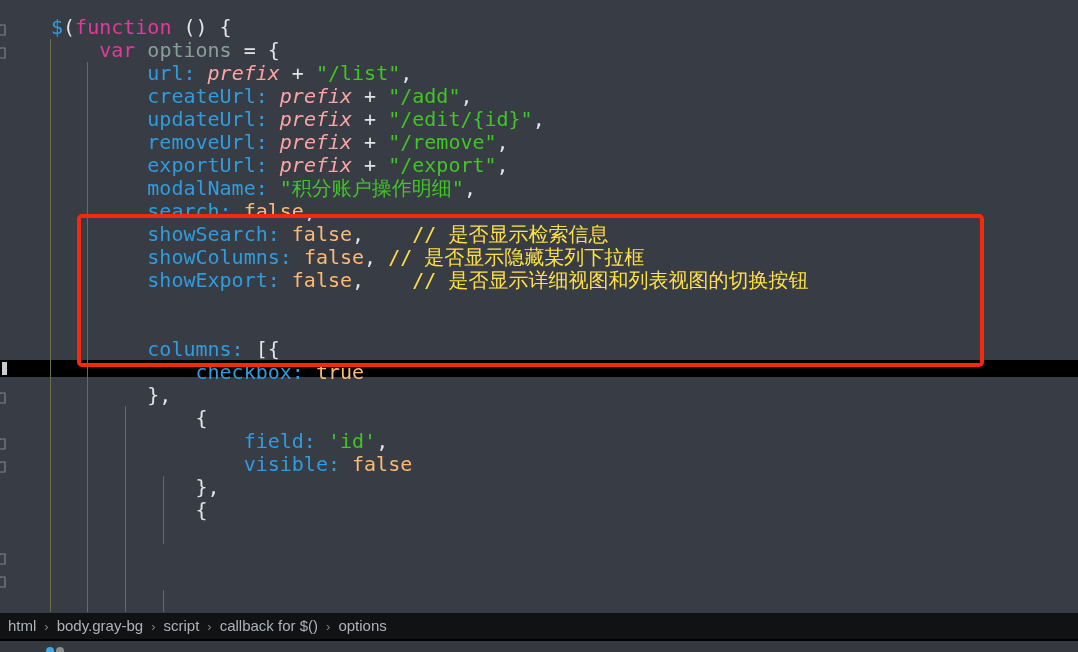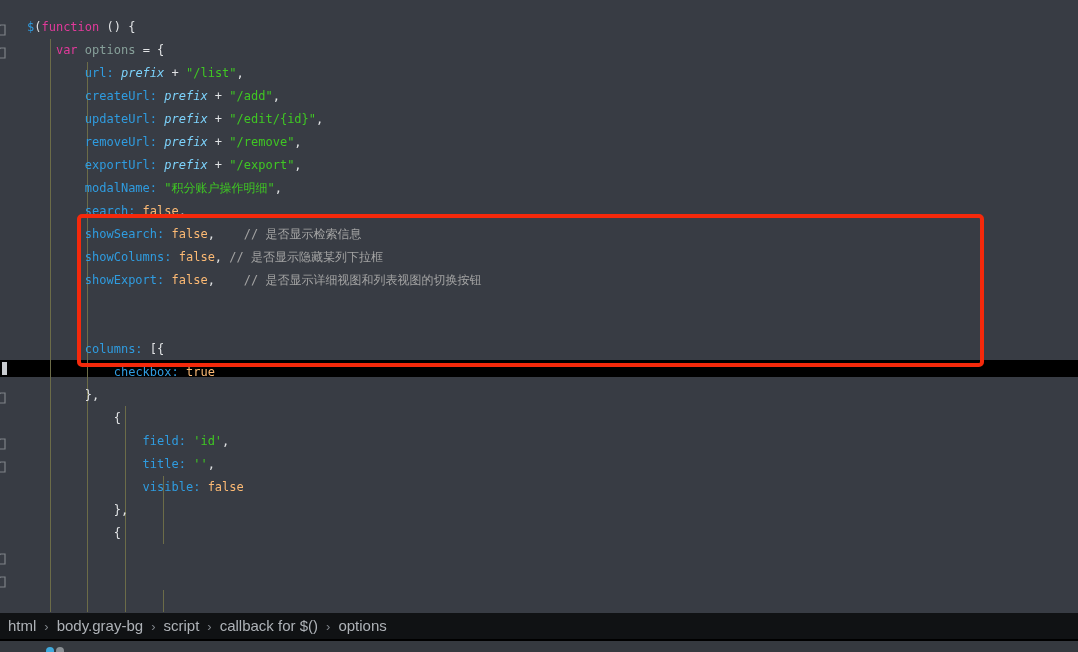--- a/index.html
+++ b/index.html
@@ -10,33 +10,33 @@
     position: relative;
     font-family: "DejaVu Sans Mono", monospace;
   }
   .screen { position: absolute; inset: 0; width: 1078px; height: 652px; overflow: hidden; }
 
   
   .code-area { position: absolute; left: 0; top: 0; width: 1078px; height: 613px; }
   #code-lines { position: absolute; left: 0; top: 16px; width: 1078px; }
   .code-line {
     height: 23px; line-height: 23px;
-    padding-left: 27px;
+    padding-left: 51px;
     white-space: pre;
-    font-size: 12px;
+    font-size: 20px;
     font-family: "DejaVu Sans Mono", "DejaVu Sans", monospace;
     position: relative; z-index: 3;
   }
   .tok-prop  { color: #2f9ce0; }
   .tok-kw    { color: #e23a9b; }
   .tok-str   { color: #3fc723; }
   .tok-bool  { color: #fdba74; }
-  .tok-cmt   { color: #a3a3a3; }
+  .tok-cmt   { color: #fde047; }
   .tok-var   { color: #87a09a; }
-  .tok-pfx   { color: #7dd3fc; font-style: italic; }
+  .tok-pfx   { color: #fca5a5; font-style: italic; }
   .tok-punct { color: #e2e4e6; }
 
   
   #current-line-band {
     position: absolute; left: 0; width: 1078px; height: 17px;
     background: #000; z-index: 1;
   }
   
   #cursor {
     position: absolute; left: 2px; width: 5px; height: 13px;
@@ -120,21 +120,20 @@
         <div class="code-line"><span class="tok-punct">        </span><span class="tok-prop">showSearch:</span><span class="tok-punct"> </span><span class="tok-bool">false</span><span class="tok-punct">,</span><span class="tok-punct">    </span><span class="tok-cmt">// 是否显示检索信息</span></div>
         <div class="code-line"><span class="tok-punct">        </span><span class="tok-prop">showColumns:</span><span class="tok-punct"> </span><span class="tok-bool">false</span><span class="tok-punct">, </span><span class="tok-cmt">// 是否显示隐藏某列下拉框</span></div>
         <div class="code-line"><span class="tok-punct">        </span><span class="tok-prop">showExport:</span><span class="tok-punct"> </span><span class="tok-bool">false</span><span class="tok-punct">,</span><span class="tok-punct">    </span><span class="tok-cmt">// 是否显示详细视图和列表视图的切换按钮</span></div>
         <div class="code-line"></div>
         <div class="code-line"></div>
         <div class="code-line"><span class="tok-punct">        </span><span class="tok-prop">columns:</span><span class="tok-punct"> [{</span></div>
         <div class="code-line"><span class="tok-punct">            </span><span class="tok-prop">checkbox:</span><span class="tok-punct"> </span><span class="tok-bool">true</span></div>
         <div class="code-line"><span class="tok-punct">        </span><span class="tok-punct">},</span></div>
         <div class="code-line"><span class="tok-punct">            </span><span class="tok-punct">{</span></div>
         <div class="code-line"><span class="tok-punct">                </span><span class="tok-prop">field:</span><span class="tok-punct"> </span><span class="tok-str">'id'</span><span class="tok-punct">,</span></div>
-        <div class="code-line"><span class="tok-punct">                </span><span class="tok-prop">title:</span><span class="tok-punct"> </span><span class="tok-str">''</span><span class="tok-punct">,</span></div>
         <div class="code-line"><span class="tok-punct">                </span><span class="tok-prop">visible:</span><span class="tok-punct"> </span><span class="tok-bool">false</span></div>
         <div class="code-line"><span class="tok-punct">            </span><span class="tok-punct">},</span></div>
         <div class="code-line"><span class="tok-punct">            </span><span class="tok-punct">{</span></div>
       </div>
     <div id="gutter">
         <span class="gutter-icon" style="top: 21px;"><svg width="11" height="12" viewBox="0 0 11 12">
             <path d="M2 3.5 L4.5 1 L9 1 L9 11 L2 11 Z" fill="none" stroke="#7e8287" stroke-width="1.2"></path>
           </svg></span>
         <span class="gutter-icon" style="top: 44px;"><svg width="11" height="12" viewBox="0 0 11 12">
             <path d="M2 3.5 L4.5 1 L9 1 L9 11 L2 11 Z" fill="none" stroke="#7e8287" stroke-width="1.2"></path>

